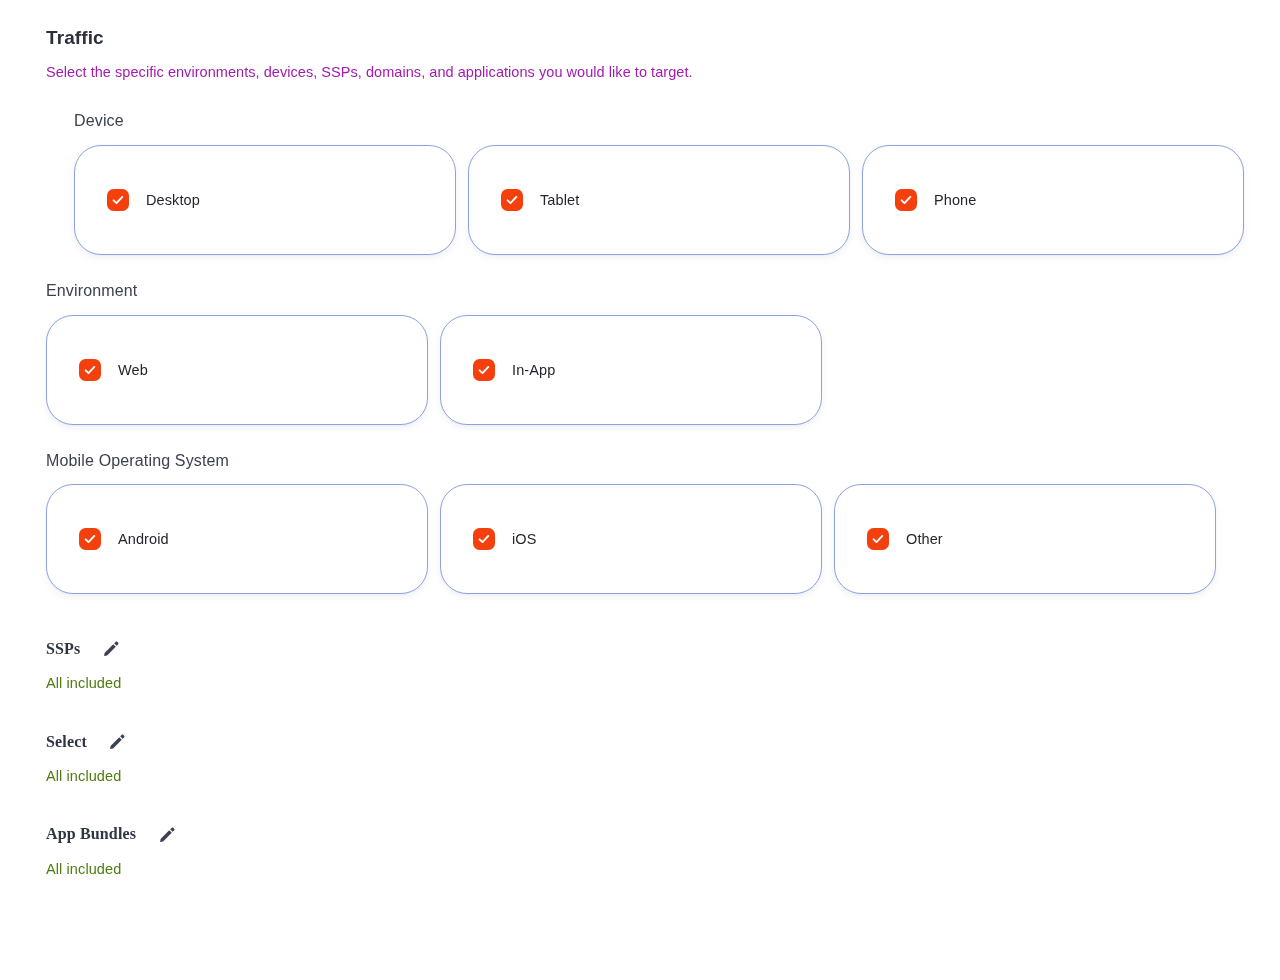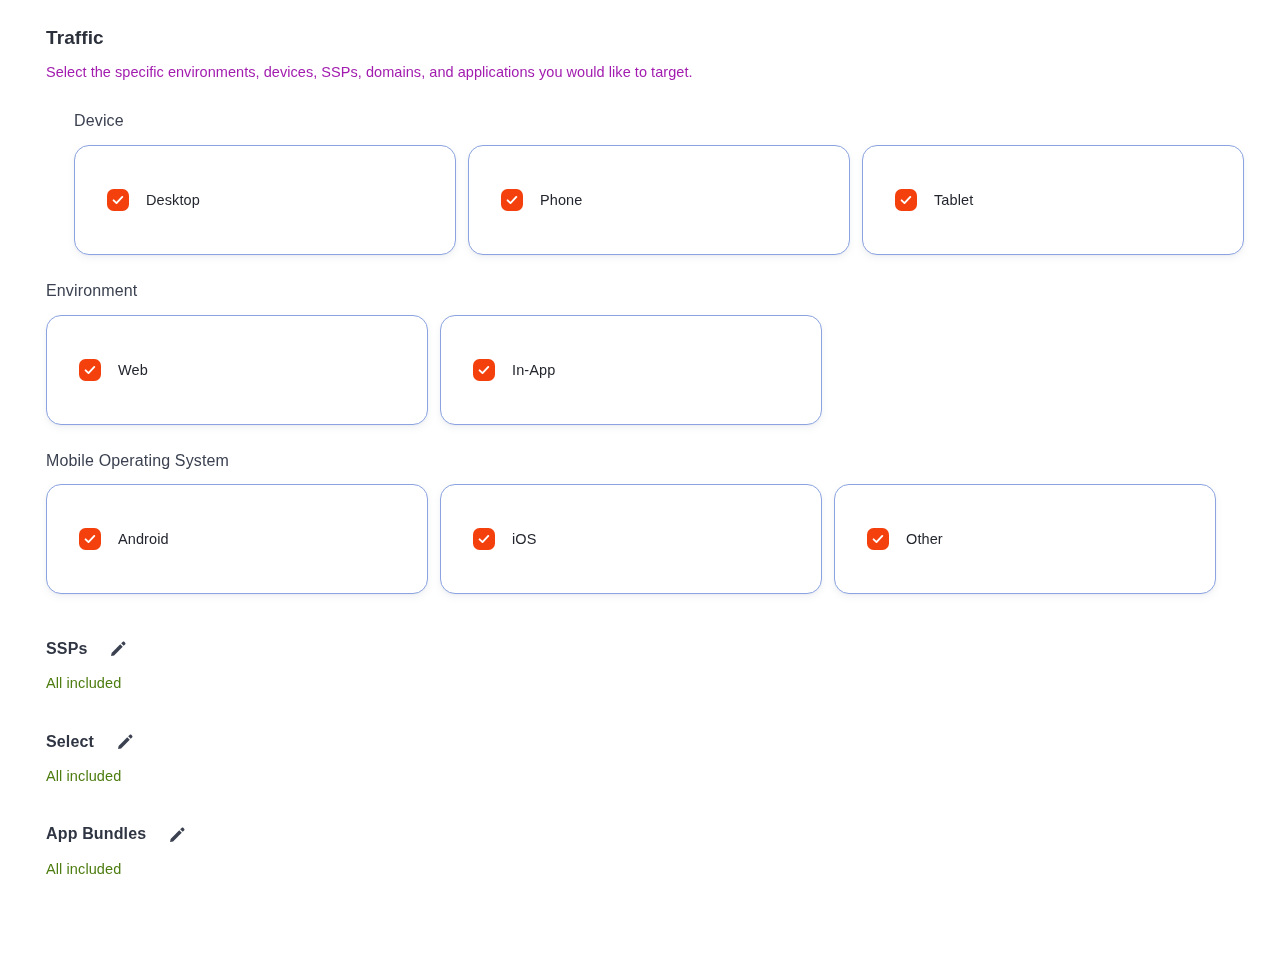--- a/index.html
+++ b/index.html
@@ -63,21 +63,21 @@
     grid-template-columns: repeat(3, 382px);
     column-gap: 12px;
     row-gap: 12px;
     width: 1170px;
   }
 
   .opt-card {
     height: 110px;
     background: #ffffff;
     border: 1.4px solid #8ba3e0;
-    border-radius: 15px;
+    border-radius: 27px;
     display: flex;
     align-items: center;
     padding-left: 32px;
     box-shadow: 0 3px 7px rgba(120,130,160,0.10),
                 0 1px 2px rgba(120,130,160,0.06);
     cursor: pointer;
     position: relative;
   }
 
   .checkbox {
@@ -111,20 +111,21 @@
     align-items: center;
     gap: 20px;
   }
 
   .list-title {
     font-size: 16px;
     font-weight: 700;
     color: #2f3542;
     letter-spacing: 0.15px;
     line-height: 1.2;
+    font-family: Liberation Serif, serif;
   }
 
   .edit-btn {
     display: inline-flex;
     align-items: center;
     justify-content: center;
     width: 22px;
     height: 22px;
     cursor: pointer;
     background: transparent;
@@ -164,29 +165,29 @@
                 </svg>
               </span>
               <span class="opt-label">Desktop</span>
             </div>
             <div class="opt-card">
               <span class="checkbox">
                 <svg width="14" height="14" viewBox="0 0 14 14" fill="none">
                   <path d="M2.6 7.35 L5.5 10.1 L11.3 3.9" stroke="#ffffff" stroke-width="1.9" stroke-linecap="round" stroke-linejoin="round"></path>
                 </svg>
               </span>
+              <span class="opt-label">Tablet</span>
+            </div>
+            <div class="opt-card">
+              <span class="checkbox">
+                <svg width="14" height="14" viewBox="0 0 14 14" fill="none">
+                  <path d="M2.6 7.35 L5.5 10.1 L11.3 3.9" stroke="#ffffff" stroke-width="1.9" stroke-linecap="round" stroke-linejoin="round"></path>
+                </svg>
+              </span>
               <span class="opt-label">Phone</span>
-            </div>
-            <div class="opt-card">
-              <span class="checkbox">
-                <svg width="14" height="14" viewBox="0 0 14 14" fill="none">
-                  <path d="M2.6 7.35 L5.5 10.1 L11.3 3.9" stroke="#ffffff" stroke-width="1.9" stroke-linecap="round" stroke-linejoin="round"></path>
-                </svg>
-              </span>
-              <span class="opt-label">Tablet</span>
             </div>
           </div>
         </div>
         <div class="section">
           <div class="section-label">Environment</div>
           <div class="card-grid">
             <div class="opt-card">
               <span class="checkbox">
                 <svg width="14" height="14" viewBox="0 0 14 14" fill="none">
                   <path d="M2.6 7.35 L5.5 10.1 L11.3 3.9" stroke="#ffffff" stroke-width="1.9" stroke-linecap="round" stroke-linejoin="round"></path>

